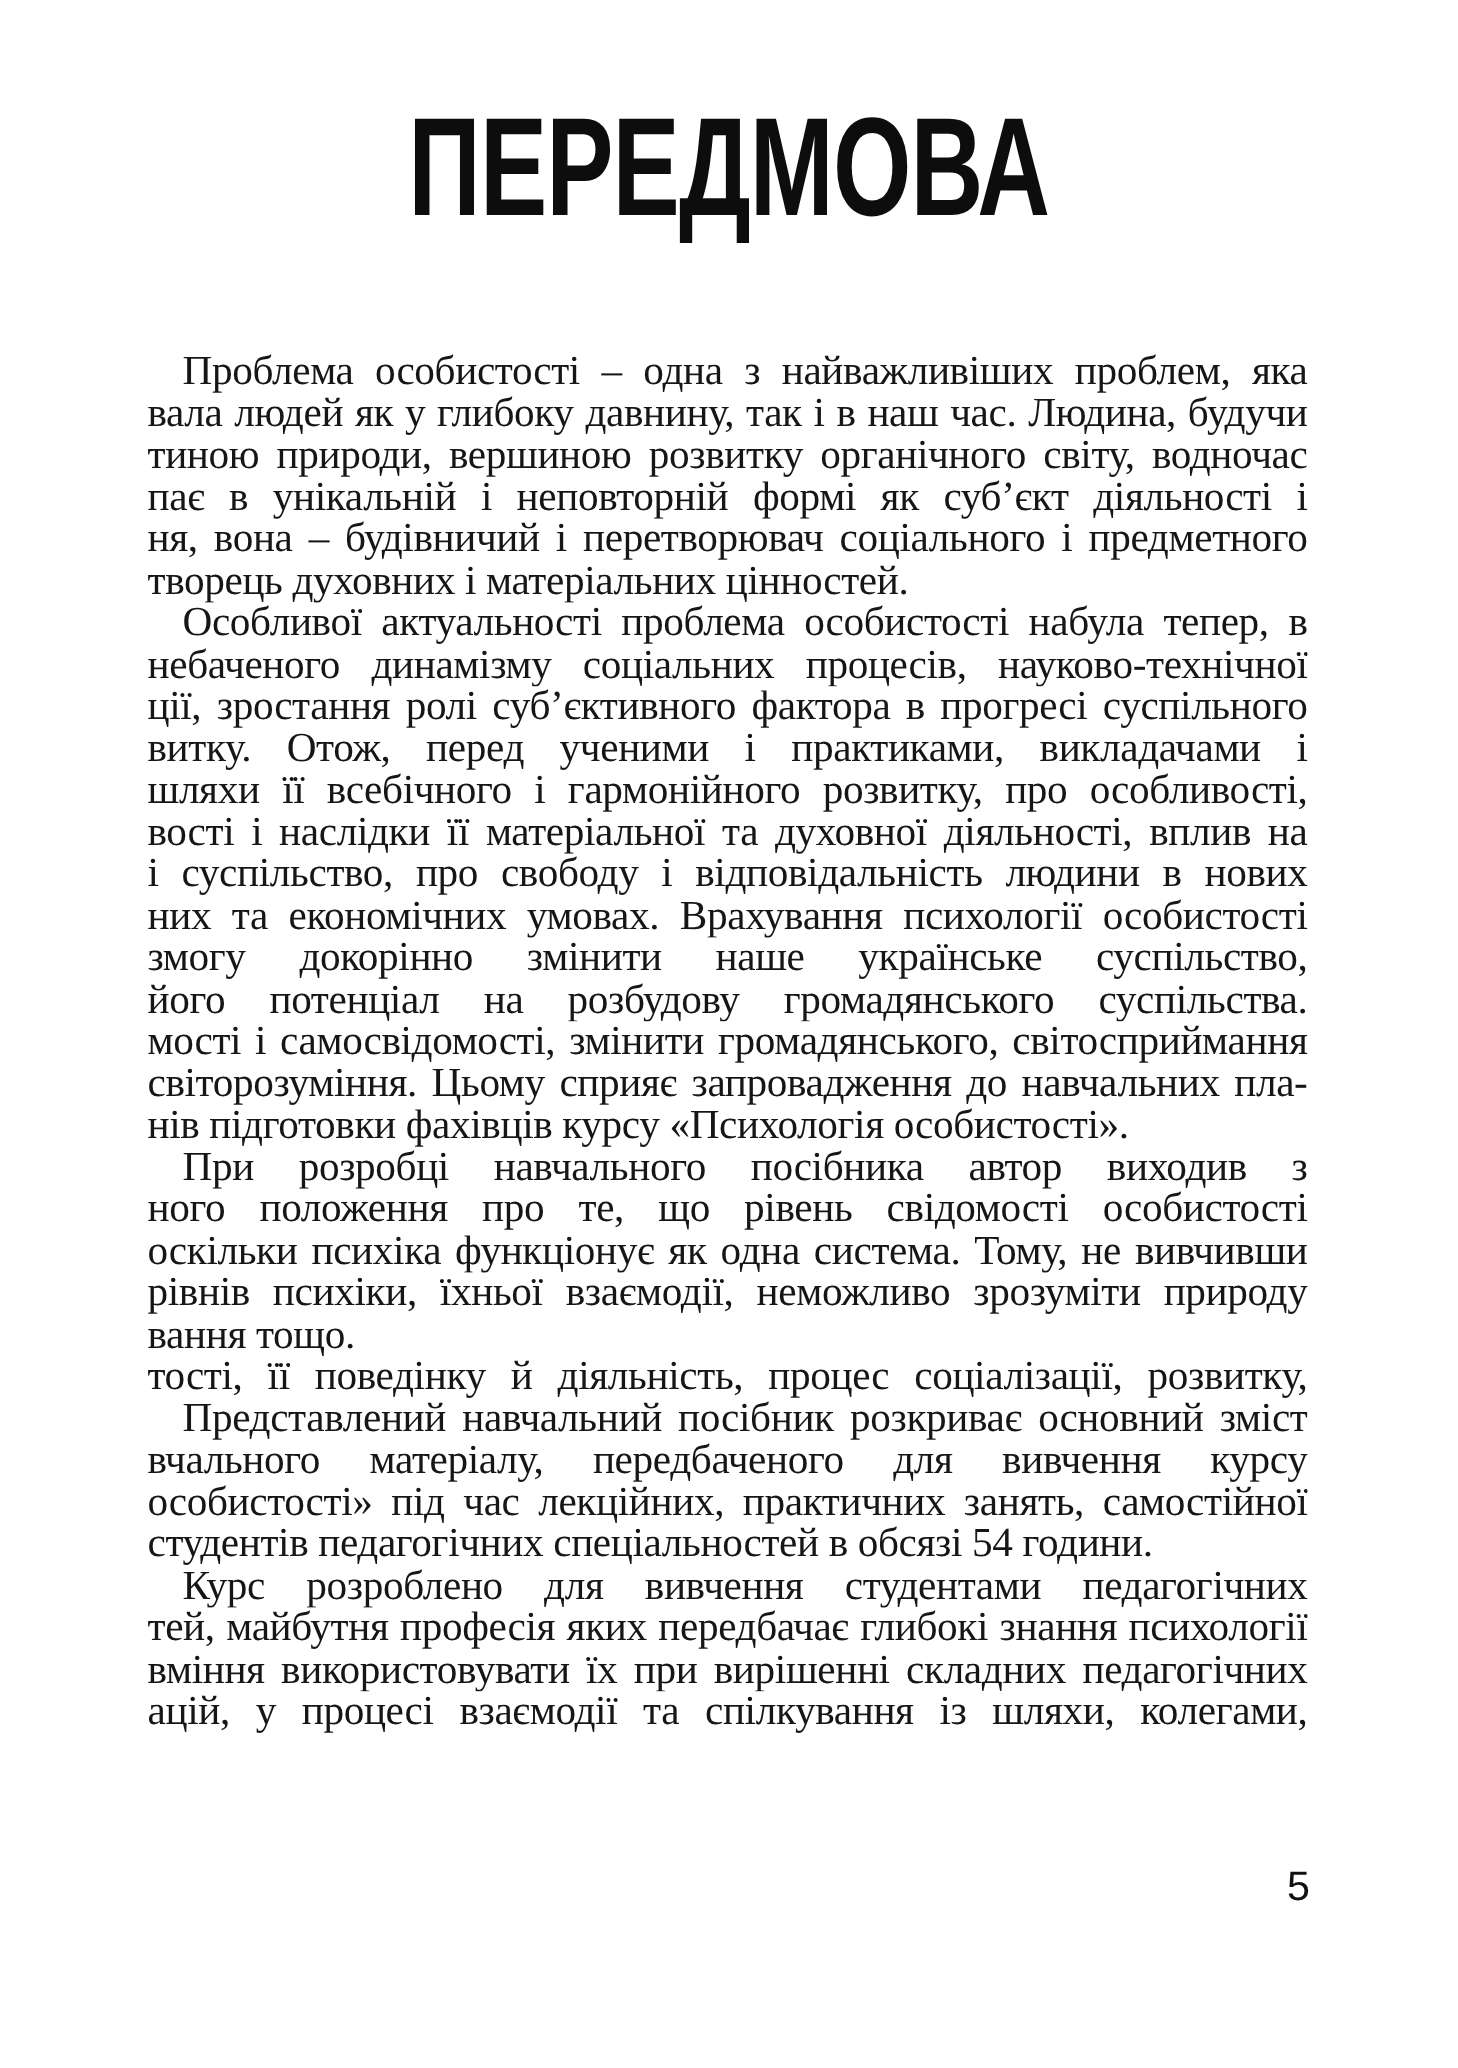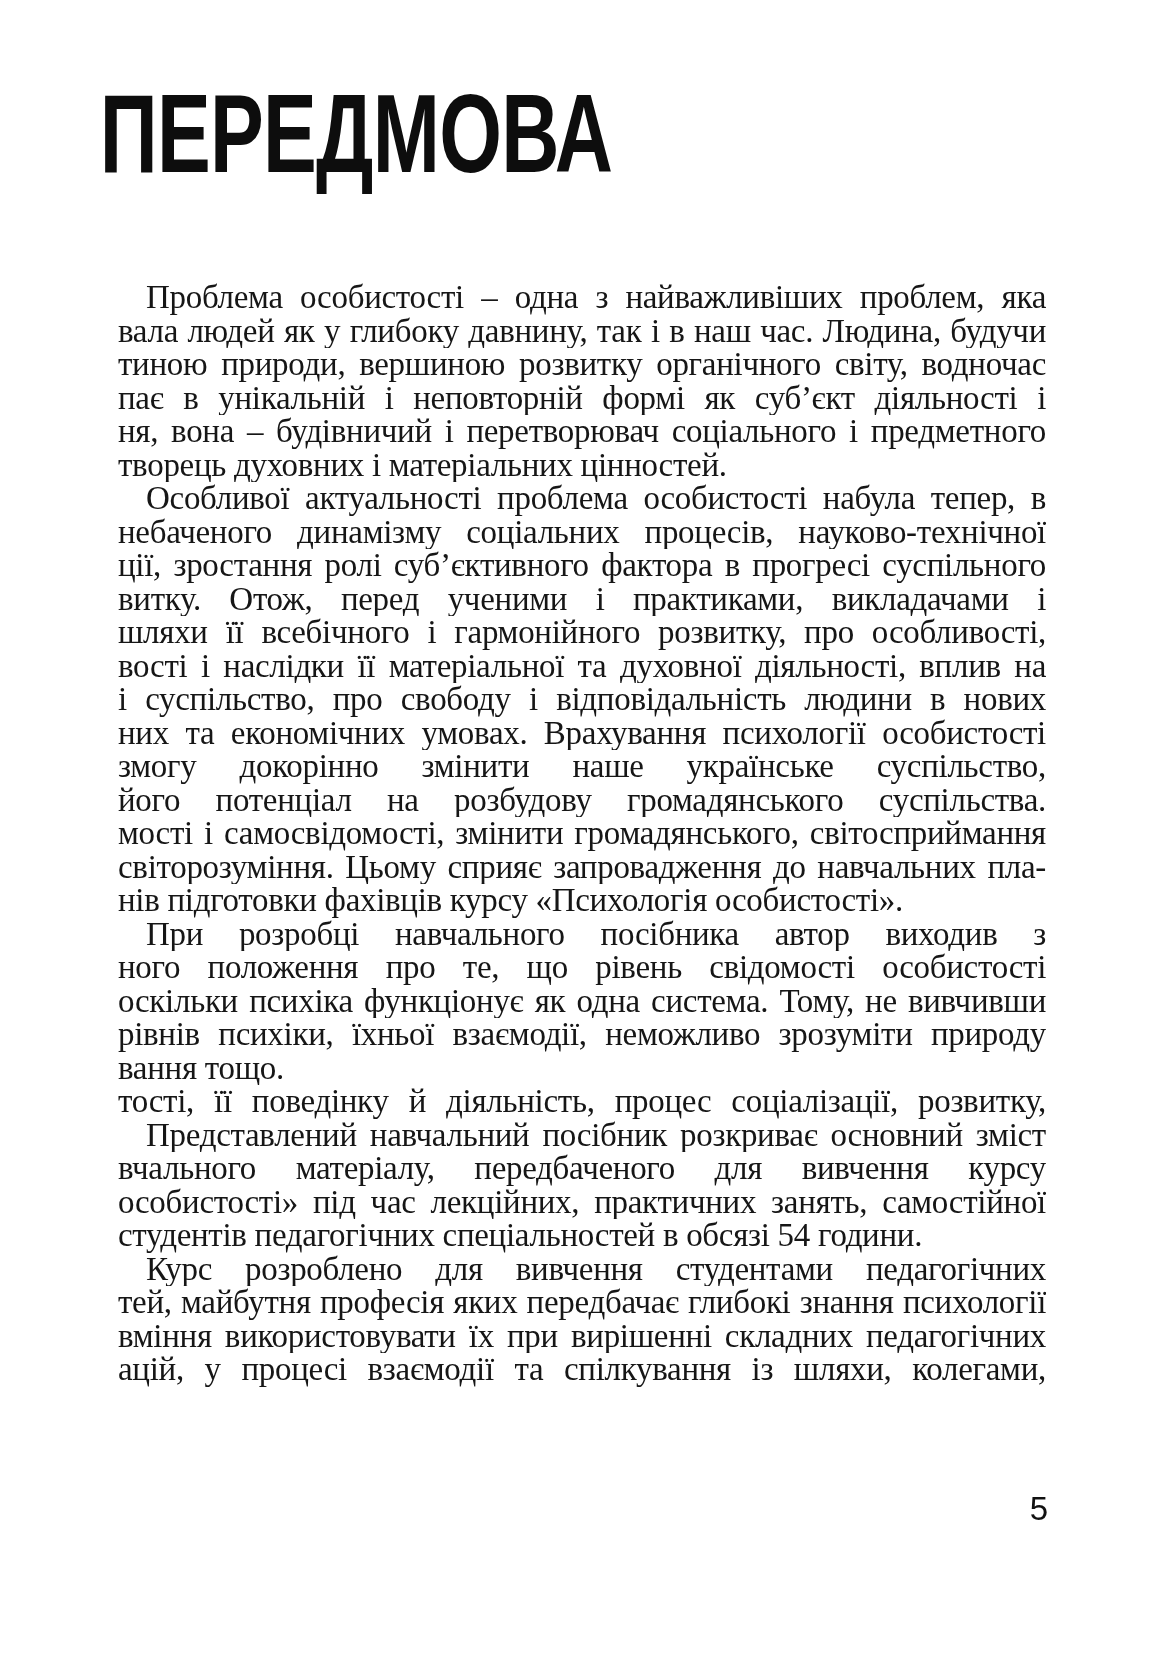--- a/index.html
+++ b/index.html
@@ -14,20 +14,21 @@
     background: #ffffff;
     overflow: hidden;
     font-family: "Liberation Serif", serif;
     color: #161616;
   }
   .title-wrap {
     position: absolute;
     top: 78px;
     left: 0;
     width: 100%;
+    text-align: center;
   }
   .page-title {
     display: inline-block;
     font-family: "Liberation Sans", sans-serif;
     font-weight: bold;
     font-size: 112px;
     line-height: 112px;
     letter-spacing: -1px;
     color: #0d0d0d;
     transform: scaleX(0.72);

